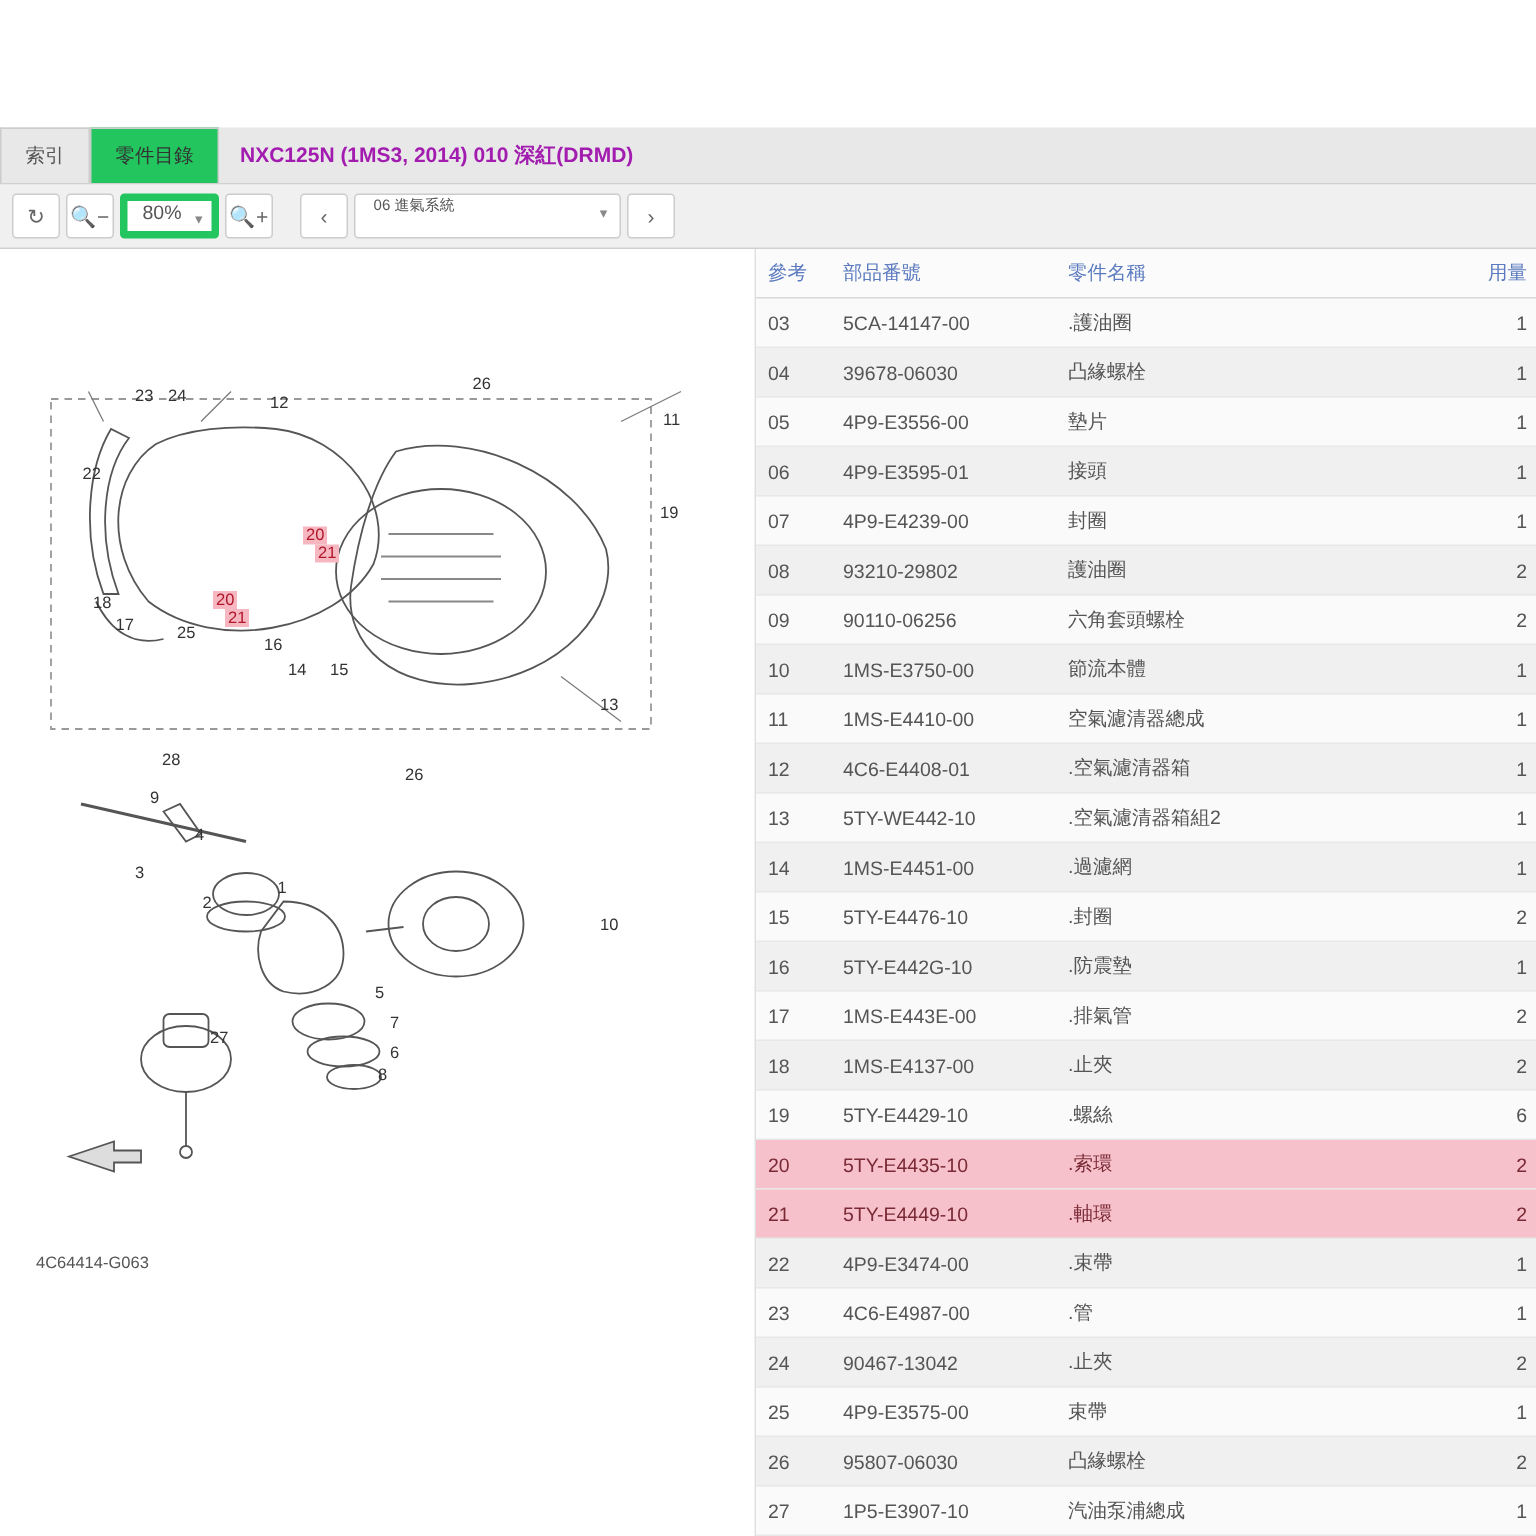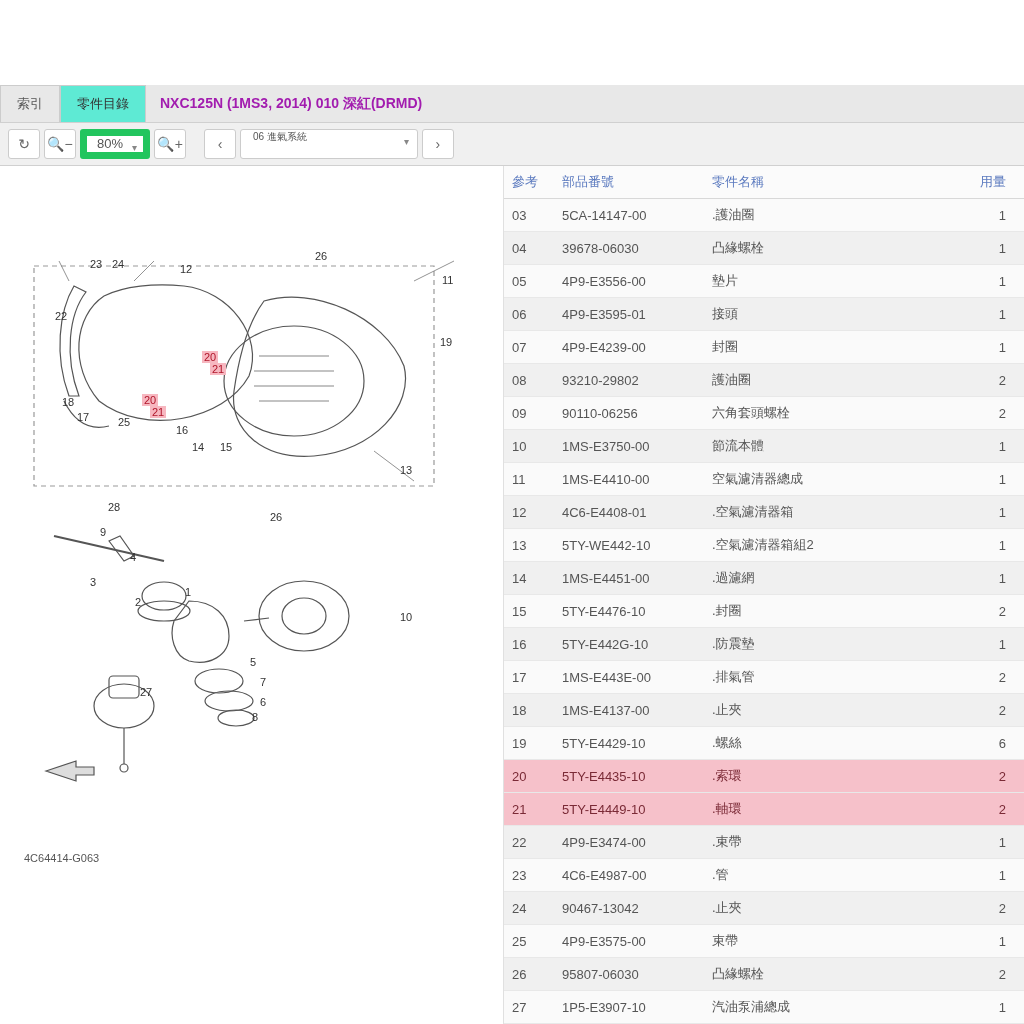--- a/index.html
+++ b/index.html
@@ -1,37 +1,37 @@
 <!DOCTYPE html>
 <html><head>
 <meta charset="utf-8">
 <style>
 * { box-sizing: border-box; margin: 0; padding: 0; }
 body { font-family: Arial, "Microsoft JhengHei", sans-serif; font-size: 13px; color: #333; background: #fff; width: 1024px; height: 1024px; overflow: hidden; }
 .top-blank { height: 85px; background: #fff; }
 .tabs-row { display: flex; align-items: center; border-bottom: 1px solid #d0d0d0; background: #e8e8e8; }
 .tab { padding: 9px 16px; background: #e8e8e8; border: 1px solid #ccc; border-bottom: none; font-size: 13px; color: #555; cursor: pointer; }
-.tab.active { background: #5eead4; color: #333; }
+.tab.active { background: #22c55e; color: #333; }
 .title { padding: 9px 14px; font-size: 14px; font-weight: bold; color: #a21caf; }
 .toolbar { display: flex; align-items: center; gap: 4px; padding: 6px 8px; background: #f0f0f0; border-bottom: 1px solid #d0d0d0; }
 .tbtn { display:inline-flex; align-items:center; justify-content:center; width: 32px; height: 30px; background: #fff; border: 1px solid #ccc; border-radius: 3px; cursor: pointer; font-size: 14px; color: #666;}
-.zoom-sel { height: 30px; border: 7px solid #22c55e; border-radius: 3px; padding: 0 20px 0 10px; background: #fff; font-size: 13px; color: #555; position: relative;}
+.zoom-sel { height: 30px; border: 5px solid #22c55e; border-radius: 3px; padding: 0 20px 0 10px; background: #fff; font-size: 13px; color: #555; position: relative;}
 .zoom-sel::after { content:'▾'; position:absolute; right:6px; top:6px; font-size:10px; color:#888;}
 .section-sel { height: 30px; border: 1px solid #ccc; border-radius: 3px; padding: 0 110px 0 12px; background: #fff; font-size: 10px; color: #555; position: relative;}
 .section-sel::after { content:'▾'; position:absolute; right:8px; top:6px; font-size:10px; color:#888;}
 .main { display: flex; height: calc(1024px - 85px - 38px - 43px); }
 .diagram-pane { width: 504px; position: relative; border-right: 1px solid #e0e0e0; }
 .diag-svg { position:absolute; top:40px; left:14px; width:470px; height:600px; }
 .callout { position: absolute; font-size: 11px; color: #333; }
 .highlight { background:#f7b7c0; color:#b0172b; padding:0 2px; font-size:11px;}
-.diag-code { position:absolute; bottom: 160px; left: 24px; font-size: 11px; color:#555;}
+.diag-code { position:absolute; bottom: 176px; left: 24px; font-size: 11px; color:#555;}
 .table-pane { flex: 1; overflow-y: auto; }
 table { width: 100%; border-collapse: collapse; font-size: 13px; }
 th { text-align: left; padding: 7px 8px; color: #5b7abf; font-weight: normal; border-bottom: 1px solid #d8d8d8; background:#fbfbfb;}
-th.qty, td.qty { text-align: right; padding-right: 18px;}
+th.qty, td.qty { text-align: right; padding-right: 6px;}
 tbody tr:nth-child(odd) td { background: #fafafa; }
 tbody tr:nth-child(even) td { background: #f0f0f0; }
 td { padding: 7px 8px; color: #555; border-bottom: 1px solid #e8e8e8;}
 tr.hl td { background: #f6c1ca !important; color:#7a2a36;}
 </style>
 </head>
 <body>
 
 <div class="top-blank"></div>
 

